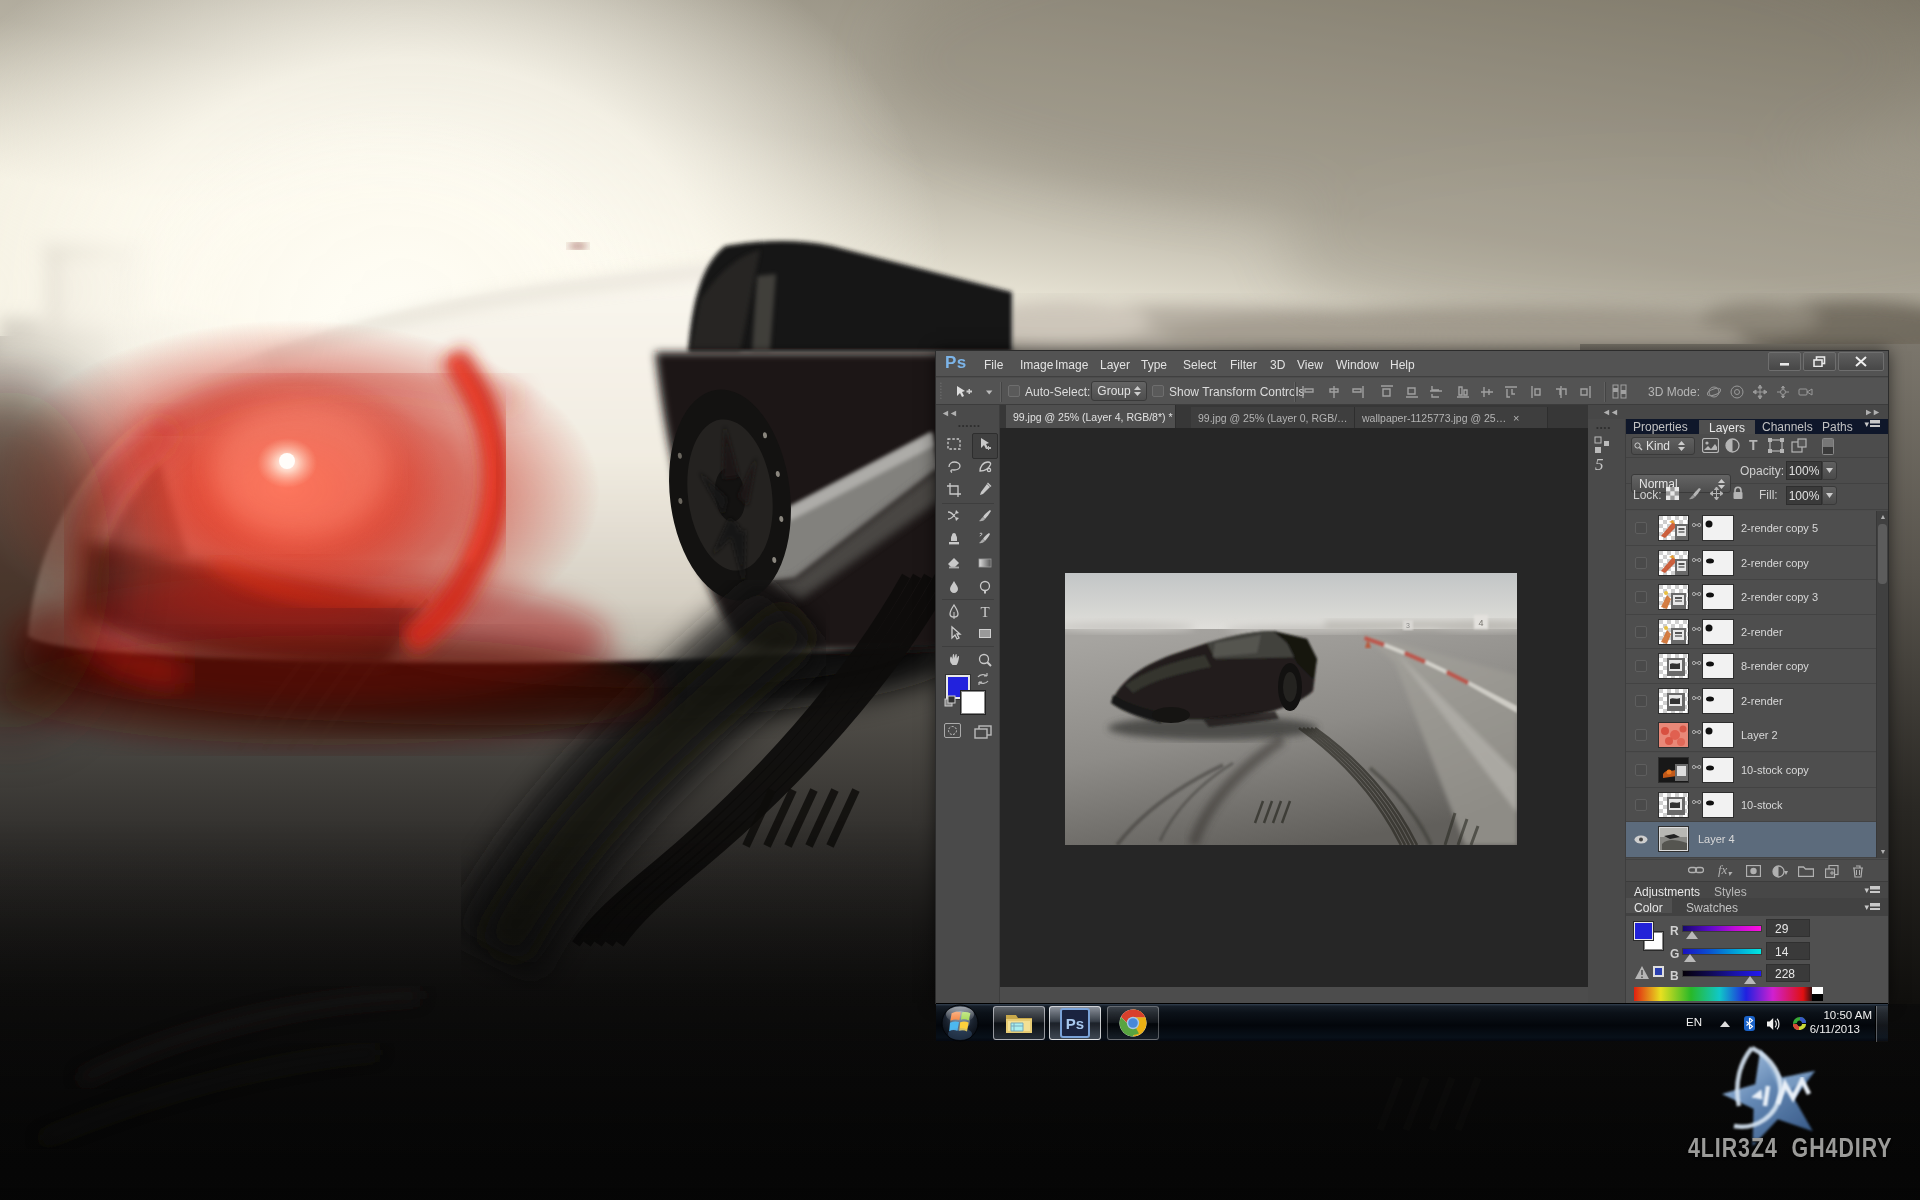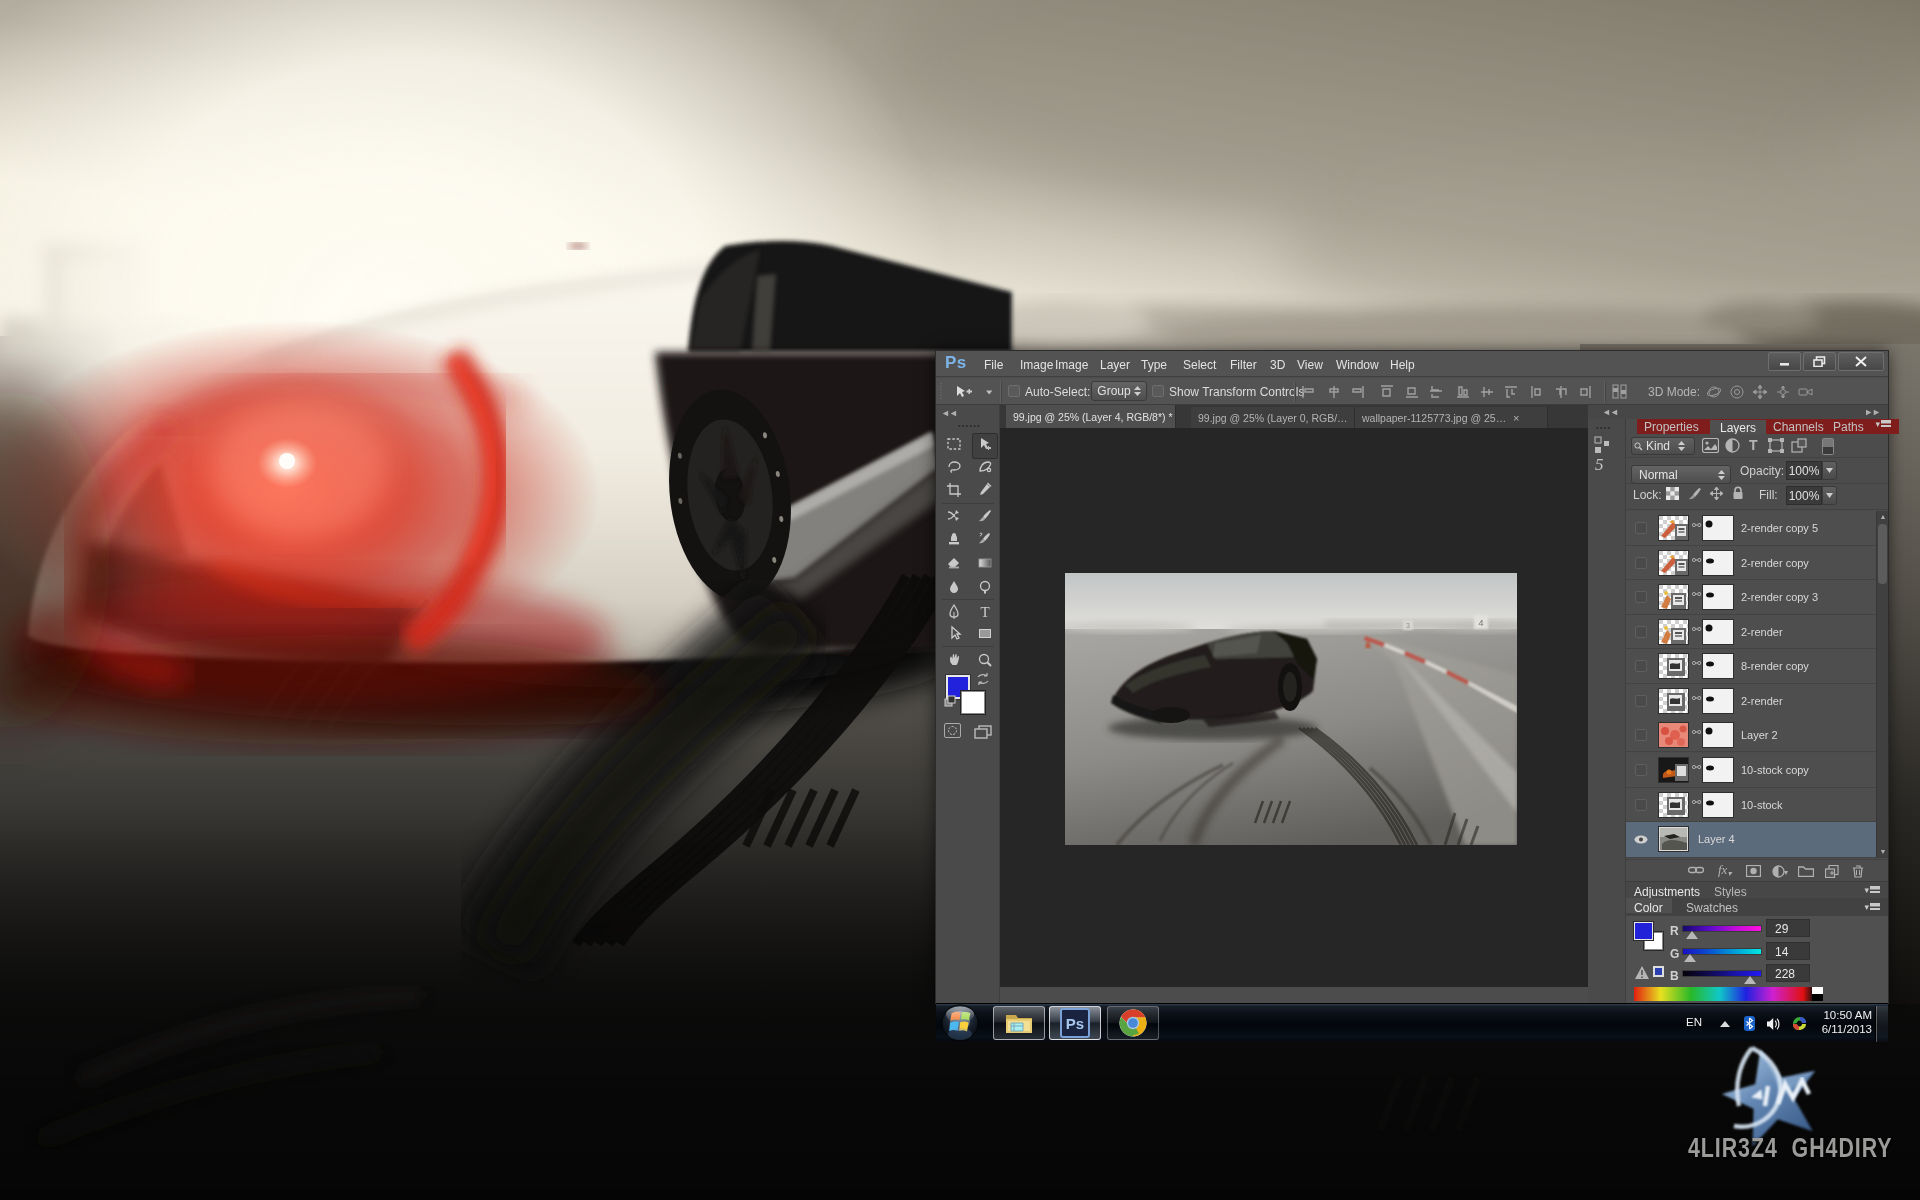--- a/index.html
+++ b/index.html
@@ -24,21 +24,21 @@
 #tabstrip{position:absolute;left:64px;top:54px;width:588px;height:23px;background:#373737}
 .dtab{position:absolute;top:2px;height:21px;background:#3e3e3e;color:#b4b4b4;font-size:10.5px;padding:5px 5px 0 7px;border-right:1px solid #2e2e2e;white-space:nowrap;overflow:hidden}
 .dtab.active{background:#4f4f4f;color:#e0e0e0;top:0;height:23px;padding-top:6px}
 .tx{margin-left:4px;font-size:11px}
 #canvas{position:absolute;left:64px;top:77px;width:588px;height:559px;background:#262626}
 #docimg{position:absolute;left:65px;top:145px;width:452px;height:272px}
 #statusbar{position:absolute;left:64px;top:636px;width:588px;height:16px;background:#4a4a4a;border-top:1px solid #3a3a3a;font-size:11px;color:#cfcfcf}
 #dockhead{position:absolute;left:652px;top:54px;width:300px;height:14px;background:#474747}
 #ministrip{position:absolute;left:652px;top:68px;width:38px;height:584px;background:#4a4a4a;border-right:1px solid #3e3e3e}
 #dock{position:absolute;left:690px;top:68px;width:262px;height:584px;background:#4c4c4c}
-#ptabs{position:absolute;left:11px;top:0;width:262px;height:15px;background:#7f1d1d;font-size:12px;color:#c2c2c2}
+#ptabs{position:absolute;left:0;top:0;width:262px;height:15px;background:#0f172a;font-size:12px;color:#c2c2c2}
 .ptab{position:absolute;top:1px}
 .ptab.active{background:#4f4f4f;color:#e8e8e8;text-align:center;padding-top:1px;height:14px}
 .pmenu{position:absolute;color:#c8c8c8;font-size:9px}
 .pmenu .bars{display:inline-block;width:10px;height:7px;margin-left:1px;border-top:2px solid #c8c8c8;border-bottom:2px solid #c8c8c8;box-shadow:inset 0 2.5px 0 -1px #c8c8c8}
 #lfilter{position:absolute;left:0;top:15px;width:262px;height:24px;background:#4c4c4c;border-bottom:1px solid #424242}
 .kindbtn{position:absolute;left:5px;top:3px;width:64px;height:18px;background:linear-gradient(180deg,#606060,#4c4c4c);border:1px solid #3a3a3a;border-radius:3px;font-size:12px;color:#e0e0e0;display:flex;align-items:center}
 .fico{position:absolute;top:4px}
 #lblend{position:absolute;left:0;top:39px;width:262px;height:26px;border-bottom:1px solid #424242}
 .drop{position:absolute;height:19px;background:linear-gradient(180deg,#646464,#4e4e4e);border:1px solid #3a3a3a;border-radius:3px;font-size:12px;color:#e4e4e4;padding:2px 0 0 7px}
 .dtxt{position:absolute;font-size:12px;color:#d0d0d0}
@@ -592,21 +592,21 @@
             <rect x="1" y="4" width="10" height="10" fill="none" stroke="#b5b5b5" stroke-width="1.2"></rect>
             <rect x="7" y="1" width="8" height="8" fill="#565656" stroke="#b5b5b5" stroke-width="1.2"></rect>
           </svg>
       <svg class="fico" style="left:196px" width="12" height="17">
             <rect x="0.5" y="0.5" width="11" height="16" rx="1" fill="none" stroke="#888"></rect>
             <rect x="1" y="1" width="10" height="8" fill="#777"></rect>
             <rect x="1" y="9" width="10" height="7" fill="#3a3a3a"></rect>
           </svg>
     </div>
     <div id="lblend">
-      <div class="drop" style="left:5px;top:7px;width:100px">Normal<svg width="7" height="10" style="position:absolute;right:5px;top:4px">
+      <div class="drop" style="left:5px;top:16px;width:100px">Normal<svg width="7" height="10" style="position:absolute;right:5px;top:4px">
               <path d="M3.5,0 L7,4 L0,4 Z" fill="#ccc"></path>
               <path d="M3.5,10 L7,6 L0,6 Z" fill="#ccc"></path>
             </svg></div>
       <span class="dtxt" style="left:114px;top:6px">Opacity:</span>
       <div class="valbox" style="left:160px;top:3px">100%</div>
       <div class="valarr" style="left:196px;top:3px">
             <svg width="7" height="5">
               <path d="M0,0 L7,0 L3.5,5 Z" fill="#ccc"></path>
             </svg>
           </div>
@@ -1011,21 +1011,21 @@
         <path d="M0,3.5 h2.6 l3.6,-3.5 v12 l-3.6,-3.5 h-2.6 z" fill="#eee"></path>
         <path d="M8,2.6 C9.8,4 9.8,8 8,9.4 M10,0.8 C12.6,3 12.6,9 10,11.2" stroke="#eee" fill="none" stroke-width="1.2"></path>
       </svg>
   <svg style="position:absolute;right:80px;top:11px" width="17" height="17" viewBox="0 0 17 17">
     <path d="M2,9 C2,5 5,2 9,2 C13,2 15,5 15,8 L11,8 C11,6.5 10,5.5 8.5,5.5 C7,5.5 6,6.5 6,8 Z" fill="#38a838"></path>
     <path d="M2,9 C2,12 4,15 8,15 C12,15 15,12.5 15,9 L11,9 C11,10.5 10,11.5 8.5,11.5 C7,11.5 6,10.5 6,9 Z" fill="#c8d838"></path>
     <path d="M2,9 C2,12 4,15 8,15 L8,11.3 C7,11 6,10.2 6,9 Z" fill="#d84838"></path>
     <path d="M11,8 L15,8 C15,5 13,2 9,2 L9,5.6 C10.2,5.9 11,6.8 11,8 Z" fill="#3858c8"></path>
   </svg>
   <div class="trtxt" style="right:16px;top:5px;text-align:center">10:50 AM</div>
-  <div class="trtxt" style="right:16px;top:19px;text-align:right">6/11/2013</div>
+  <div class="trtxt" style="right:28px;top:19px;text-align:right">6/11/2013</div>
   <div id="showdesk"></div>
 </div>
 
 <div id="wmark">
   <svg width="250" height="120" viewBox="0 0 250 120">
     <defs>
       <linearGradient id="star" x1="0.2" y1="0" x2="0.7" y2="1">
         <stop offset="0" stop-color="#a8c4e2"></stop>
             <stop offset="0.45" stop-color="#6488b4"></stop>
             <stop offset="1" stop-color="#3c5e8c"></stop>

